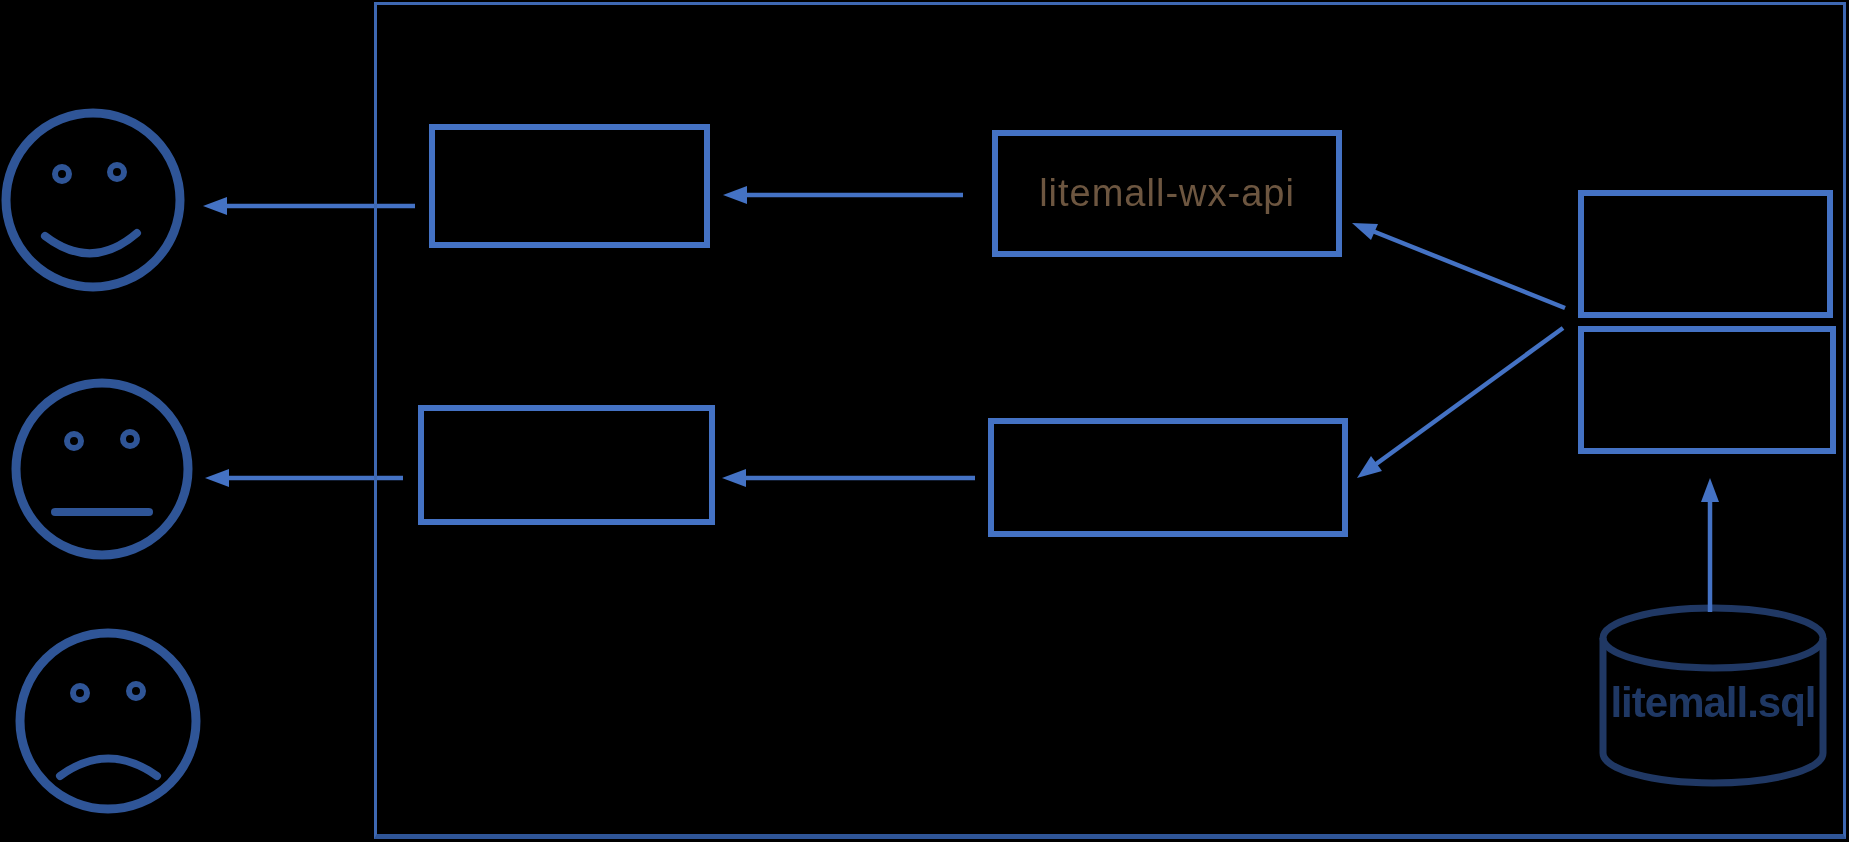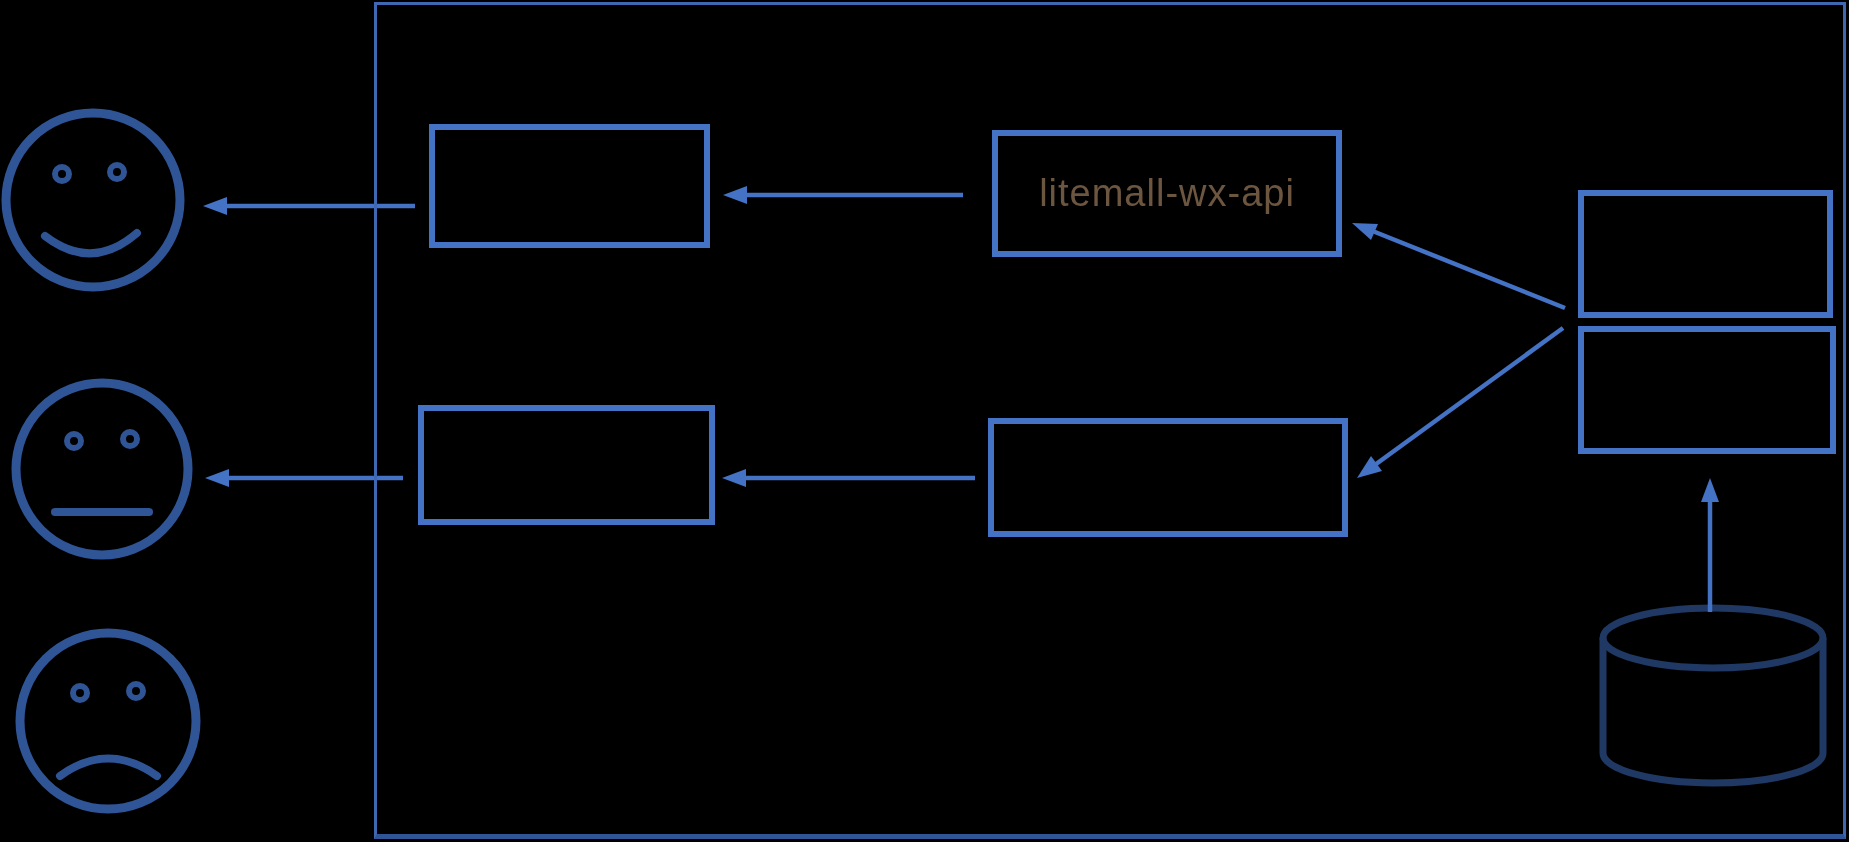--- a/index.html
+++ b/index.html
@@ -157,14 +157,15 @@
   </div>
 
   <div class="node-box box-row2-left">
     <span></span>
   </div>
 
   <div class="node-box box-row2-middle">
     <span></span>
   </div>
 
+  <div class="db-label">litemall.sql</div>
 
 </div>
 
 </body></html>

